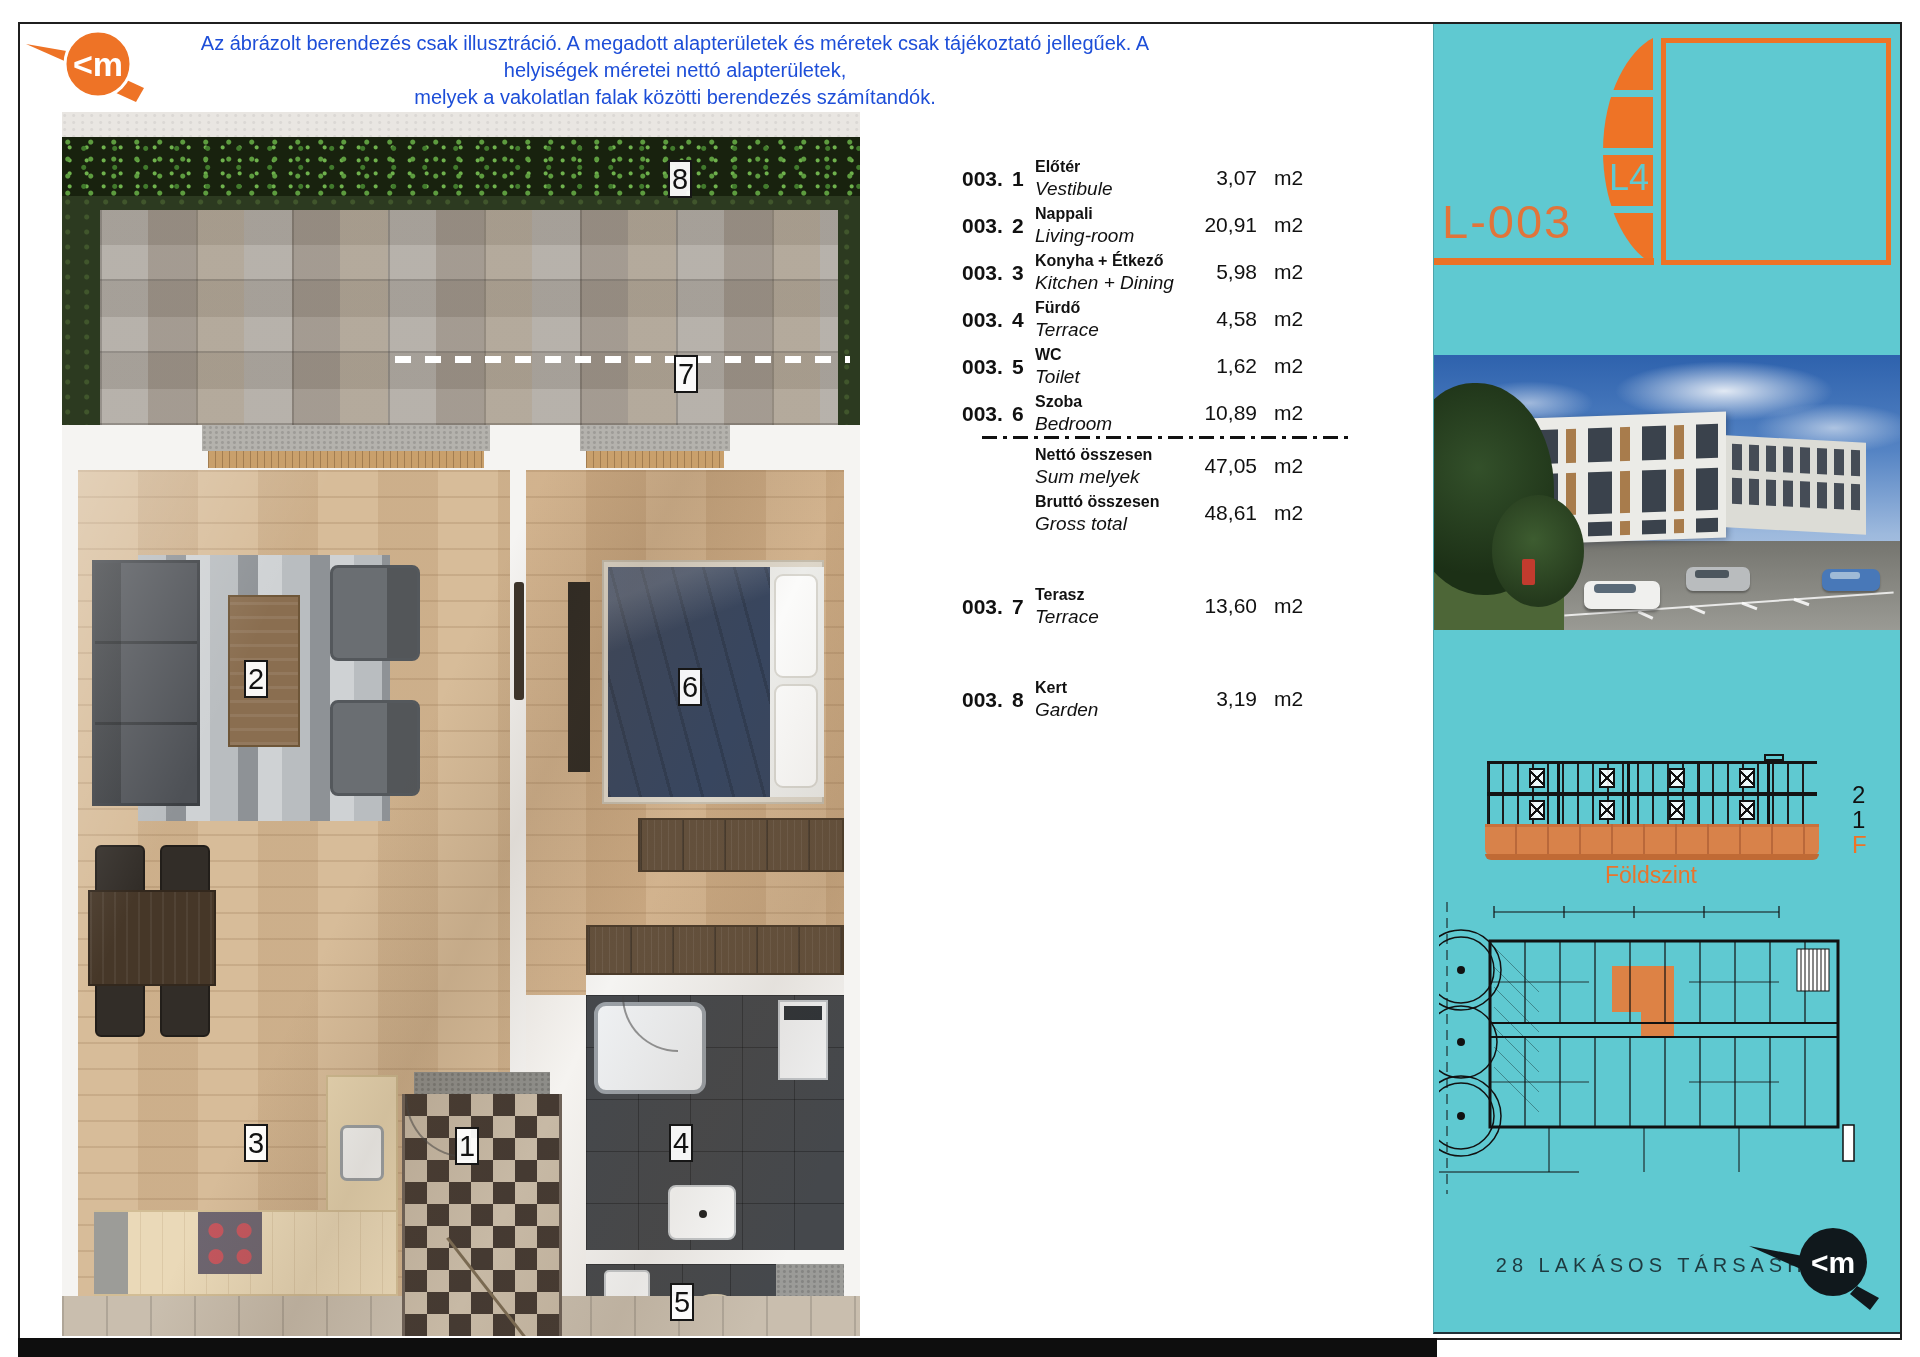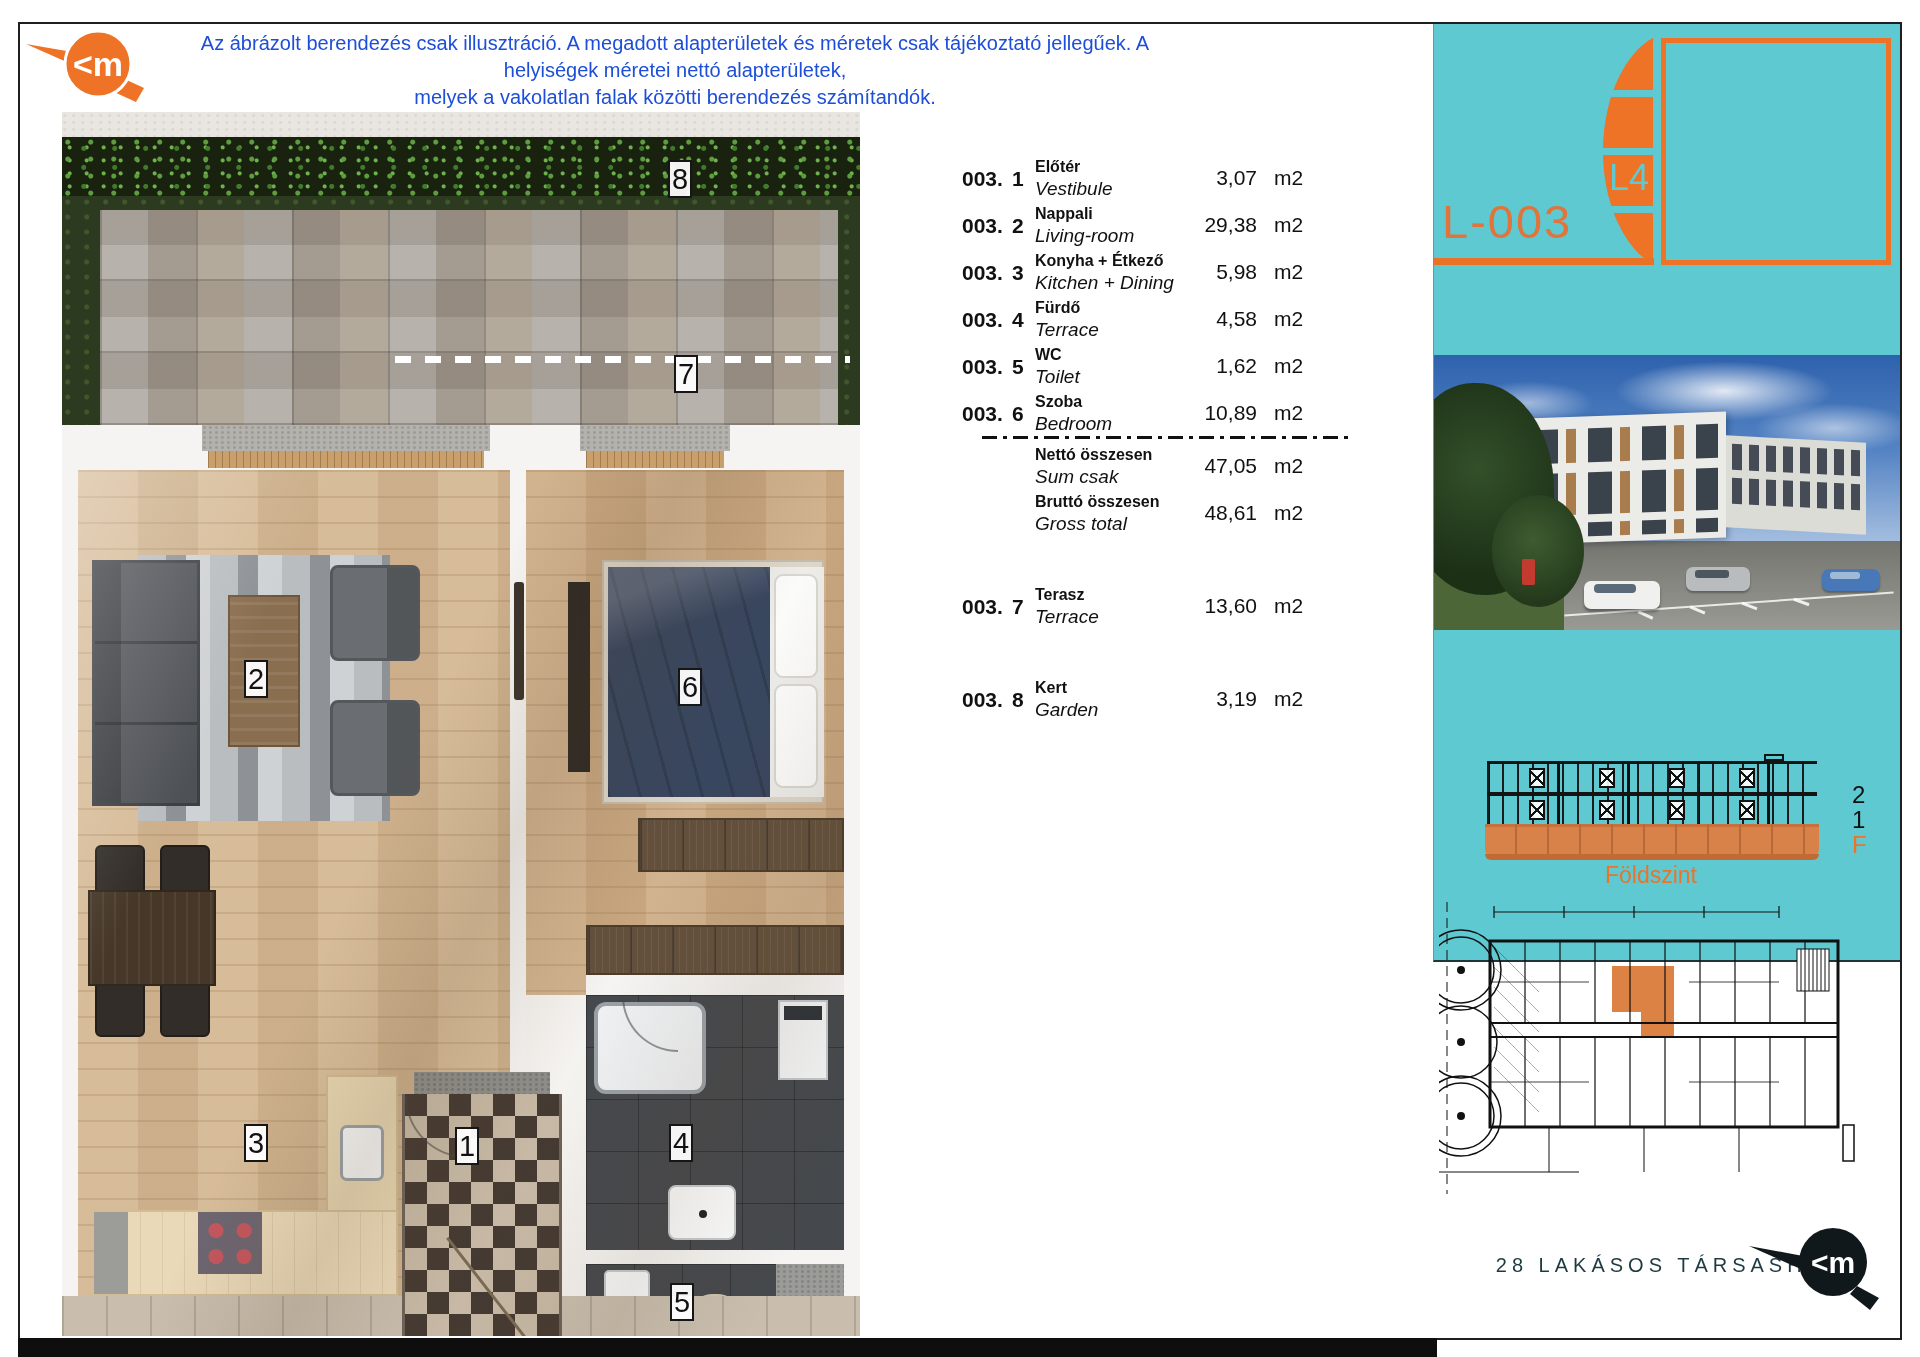--- a/index.html
+++ b/index.html
@@ -149,21 +149,21 @@
   .arc{border:2px solid rgba(70,70,70,.55);border-top:none;border-right:none;border-radius:0 0 0 100%;}
   .arc1{left:343px;top:984px;width:62px;height:62px;}
   .arc2{left:560px;top:884px;width:56px;height:56px;}
   
   .mk{width:24px;height:38px;background:rgba(255,255,255,.95);border:2px solid #161616;z-index:4;
     font-size:29px;line-height:34px;text-align:center;color:#111;}
   .mk1{left:393px;top:1015px}.mk2{left:182px;top:548px}.mk3{left:182px;top:1012px}.mk4{left:607px;top:1012px}
   .mk5{left:608px;top:1171px}.mk6{left:616px;top:556px}.mk7{left:612px;top:243px}.mk8{left:606px;top:48px}
 
   
-  #sidebar{left:1433px;top:24px;width:467px;height:938px;background:#5fc9d1;z-index:2;
+  #sidebar{left:1433px;top:24px;width:467px;height:1310px;background:#5fc9d1;z-index:2;
     border-left:1px solid rgba(0,0,0,.18);border-bottom:2px solid #22333a;}
   #sail{left:157px;top:14px;width:62px;height:226px;}
   #frame{left:227px;top:14px;width:230px;height:227px;border:5px solid #ee7326;}
   #unitid{left:8px;top:170px;width:210px;font-size:47px;font-weight:300;letter-spacing:2px;color:#e1743a;}
   #uline{left:0;top:234px;width:220px;height:7px;background:#ea7226;}
 
   
   #photo{left:0;top:331px;width:467px;height:275px;overflow:hidden;
     background:linear-gradient(180deg,#2e62ad 0%,#5584c4 35%,#9db9dd 65%,#cfdcea 100%);}
   .cloud{background:radial-gradient(ellipse at center,rgba(255,255,255,.85),transparent 70%);}
@@ -328,21 +328,21 @@
       <span class="tval">3,07</span>
       <span class="tunit">m2</span>
     </div>
     <div class="trow r2">
       <span class="tcode">003.</span>
       <span class="tnum">2</span>
       <span class="tnames">
           <b>Nappali</b>
           <i>Living-room</i>
         </span>
-      <span class="tval">29,38</span>
+      <span class="tval">20,91</span>
       <span class="tunit">m2</span>
     </div>
     <div class="trow r3">
       <span class="tcode">003.</span>
       <span class="tnum">3</span>
       <span class="tnames">
           <b>Konyha + Étkező</b>
           <i>Kitchen + Dining</i>
         </span>
       <span class="tval">5,98</span>
@@ -375,21 +375,21 @@
           <b>Szoba</b>
           <i>Bedroom</i>
         </span>
       <span class="tval">10,89</span>
       <span class="tunit">m2</span>
     </div>
     <div id="tdiv"></div>
     <div class="trow tr-net">
       <span class="tnames">
           <b>Nettó összesen</b>
-          <i>Sum csak</i>
+          <i>Sum melyek</i>
         </span>
       <span class="tval">47,05</span>
       <span class="tunit">m2</span>
     </div>
     <div class="trow tr-gross">
       <span class="tnames">
           <b>Bruttó összesen</b>
           <i>Gross total</i>
         </span>
       <span class="tval">48,61</span>

